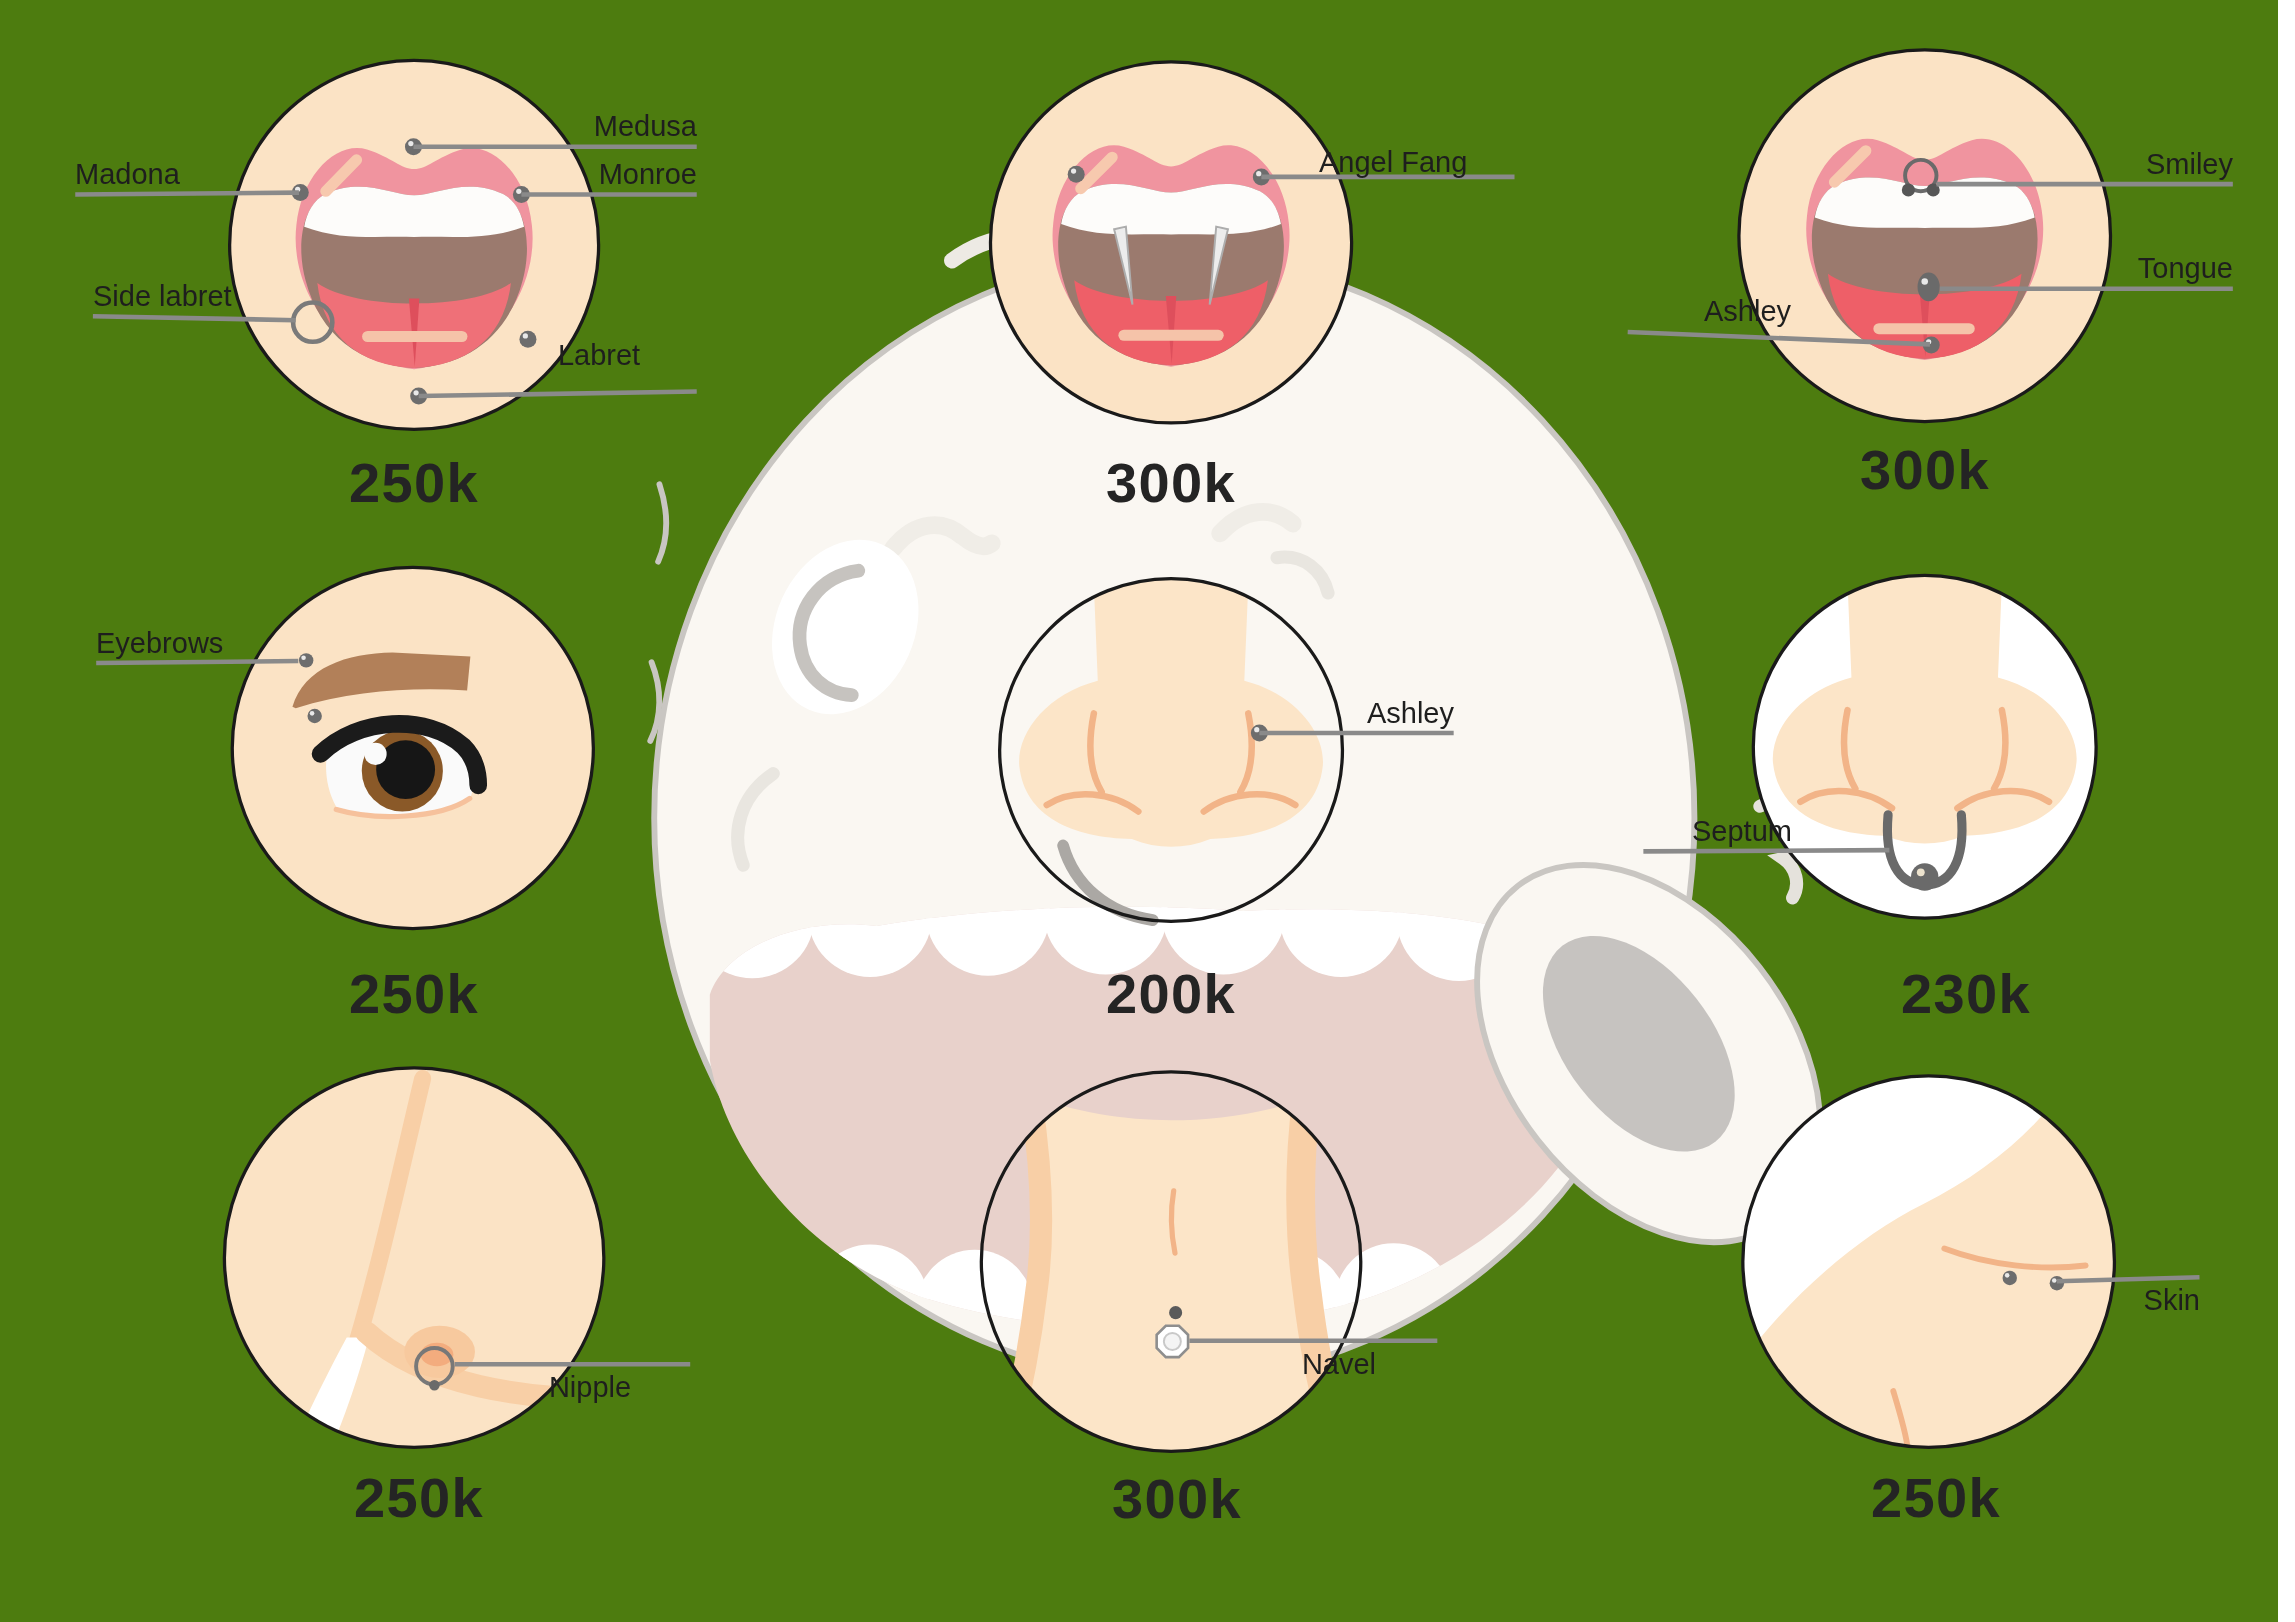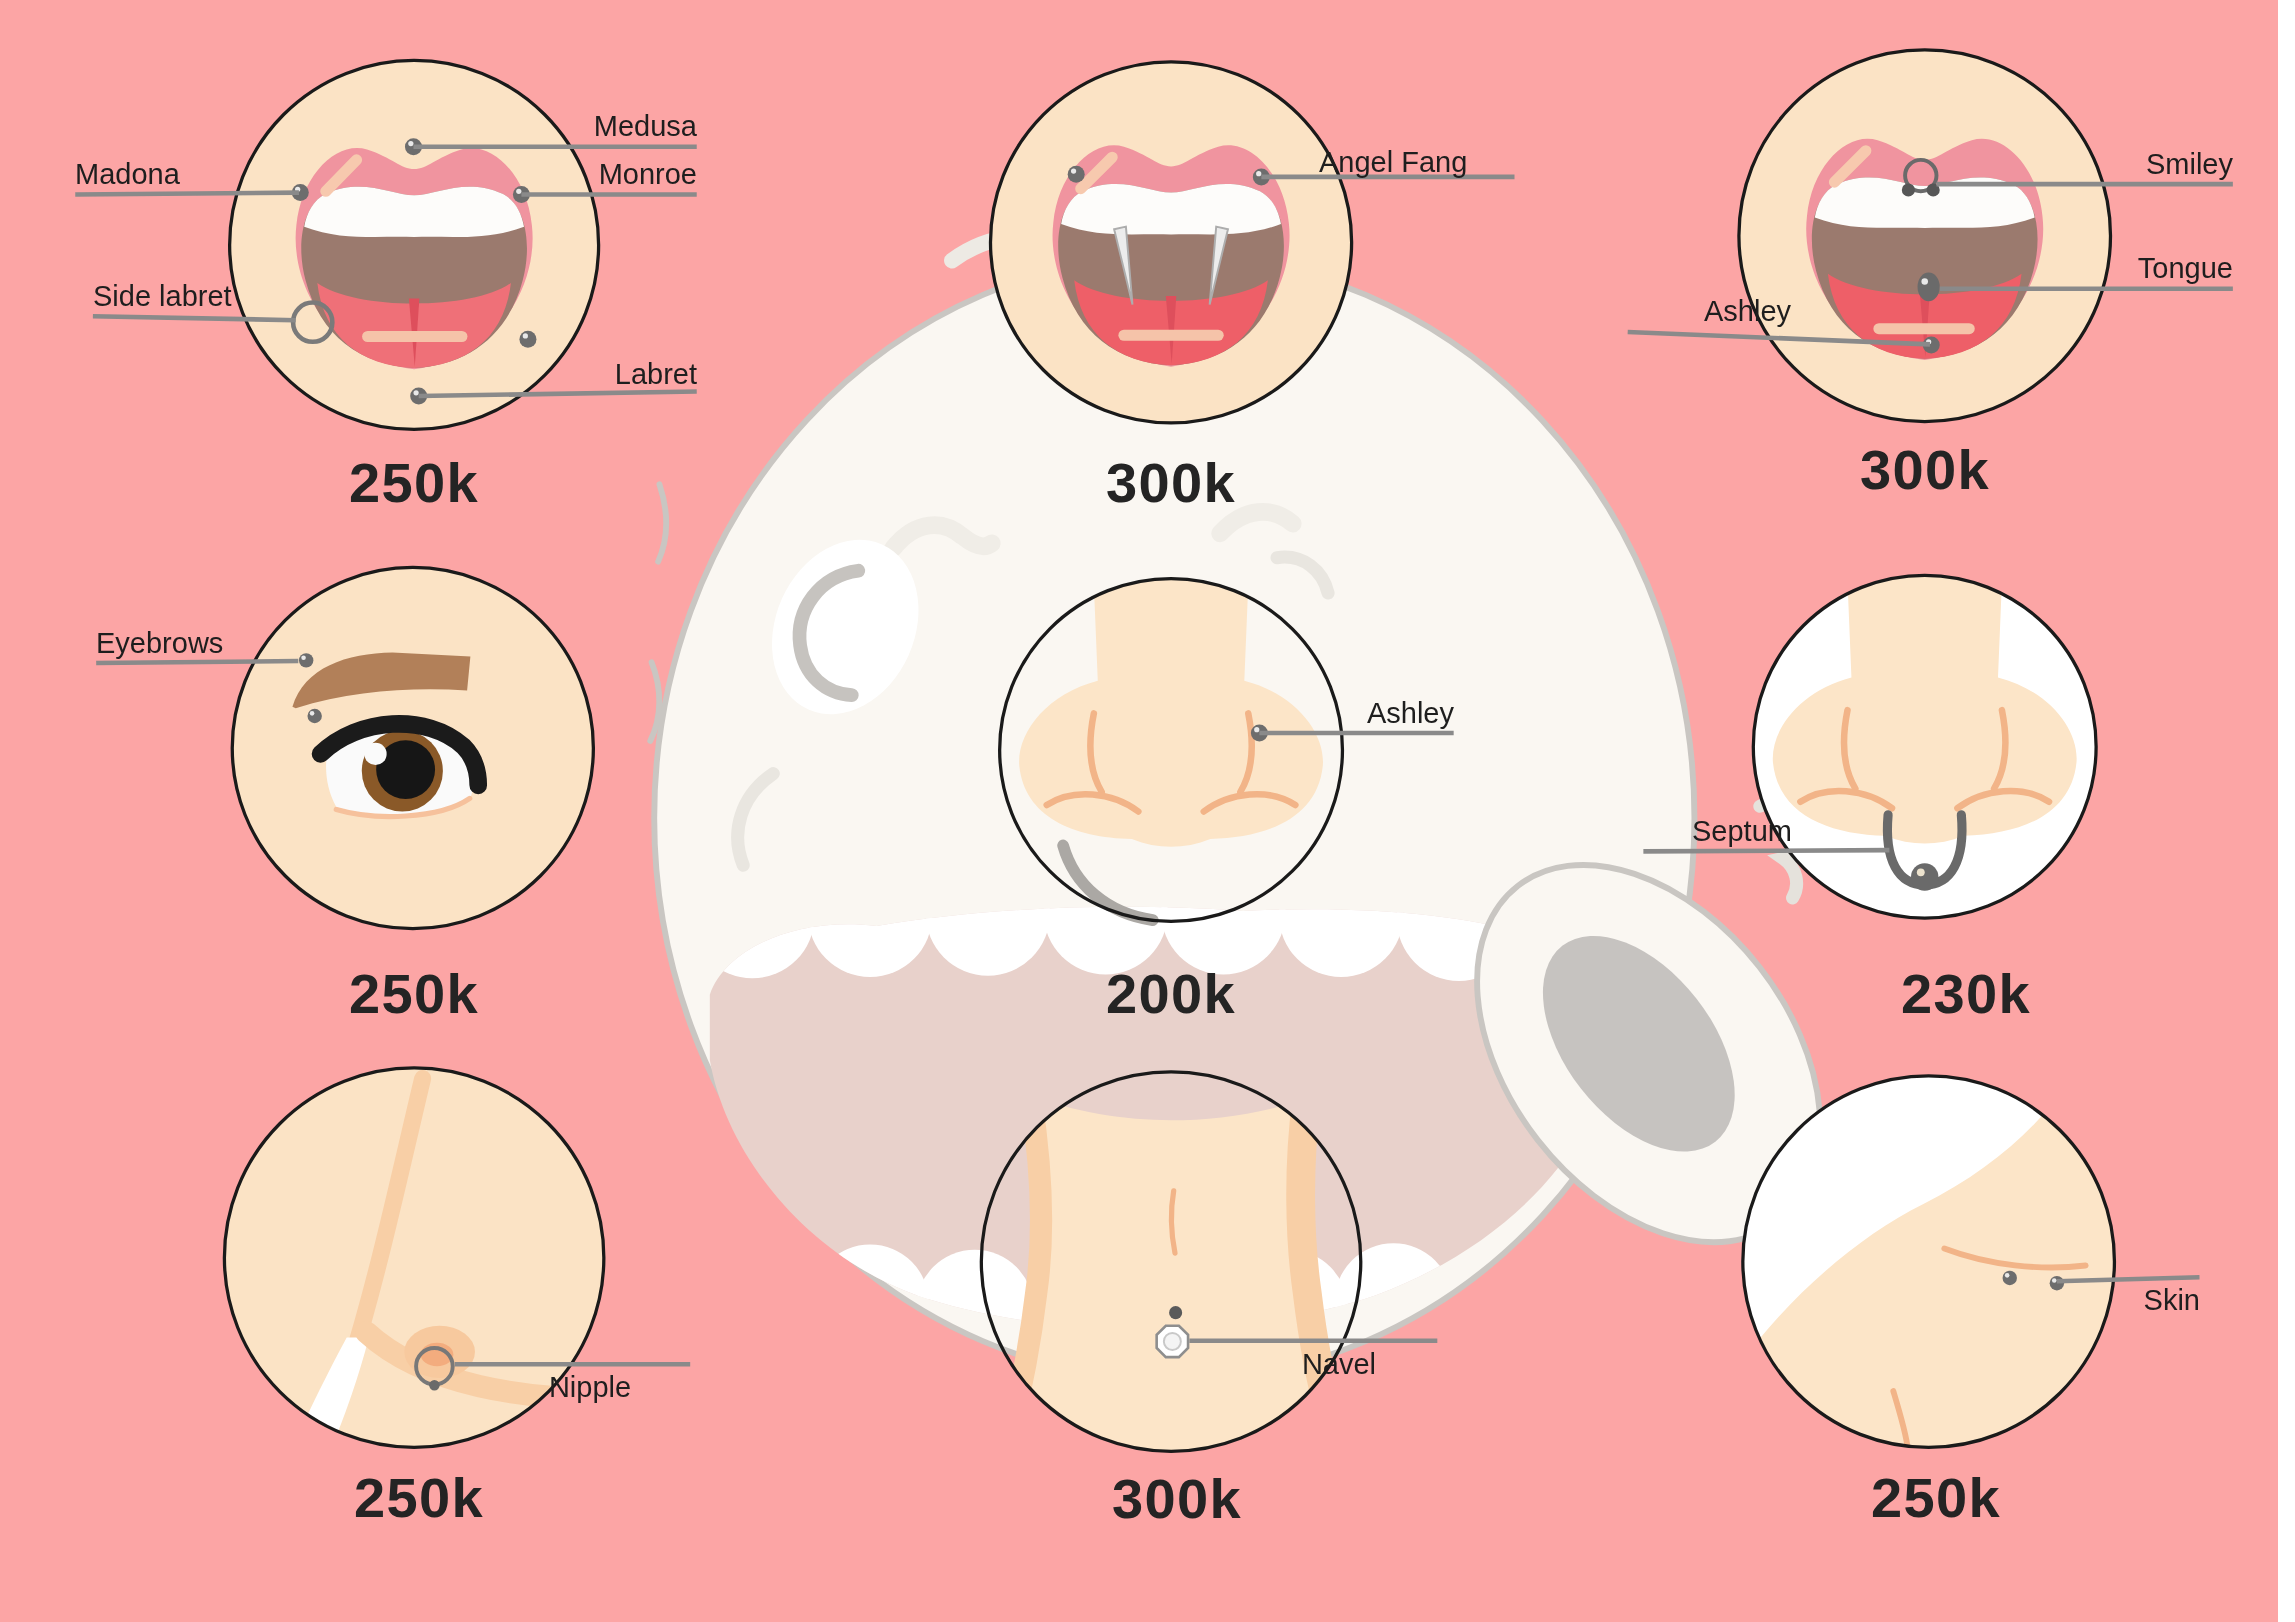--- a/index.html
+++ b/index.html
@@ -1,16 +1,16 @@
 <!DOCTYPE html>
 <html style="font-size:10.5px"><head>
 <meta charset="utf-8">
 <style>
   html,body{margin:0;padding:0;background:#fff;}
-  .canvas{position:relative;width:2278px;height:1623px;background:#fca5a5;overflow:hidden;
+  .canvas{position:relative;width:2278px;height:1623px;background:#4d7c0f;overflow:hidden;
           font-family:"Liberation Sans", sans-serif;}
   .art{position:absolute;left:0;top:0;}
   .lbl{position:absolute;font-size:29px;color:#1e1e1e;white-space:nowrap;line-height:1.1;}
   .price{position:absolute;width:288px;text-align:center;font-size:56px;font-weight:700;
          color:#242424;letter-spacing:1.3px;line-height:1;}
 </style>
 </head>
 <body>
 
 <div class="canvas">
@@ -283,21 +283,21 @@
     </g>
     <circle cx="2948" cy="1928" r="284" fill="none" stroke="#1A1A1A" stroke-width="5"></circle>
     <line x1="3144" y1="1958" x2="3362" y2="1952" stroke="#8A8A8A" stroke-width="7"></line>
   </g>
 </svg>
 
 <div class="lbl" style="left:501px;top:111px;width:196px;text-align:right">Medusa</div>
 <div class="lbl" style="left:75px;top:159px;width:196px;text-align:left">Madona</div>
 <div class="lbl" style="left:501px;top:159px;width:196px;text-align:right">Monroe</div>
 <div class="lbl" style="left:93px;top:281px;width:229px;text-align:left">Side labret</div>
-<div class="lbl" style="left:501px;top:359px;width:196px;text-align:right">Labret</div>
+<div class="lbl" style="left:501px;top:340px;width:196px;text-align:center">Labret</div>
 <div class="lbl" style="left:1319px;top:147px;width:196px;text-align:left">Angel Fang</div>
 <div class="lbl" style="left:2037px;top:149px;width:196px;text-align:right">Smiley</div>
 <div class="lbl" style="left:2037px;top:253px;width:196px;text-align:right">Tongue</div>
 <div class="lbl" style="left:1704px;top:296px;width:196px;text-align:left">Ashley</div>
 <div class="lbl" style="left:96px;top:628px;width:229px;text-align:left">Eyebrows</div>
 <div class="lbl" style="left:1258px;top:698px;width:196px;text-align:right">Ashley</div>
 <div class="lbl" style="left:1644px;top:816px;width:196px;text-align:center">Septum</div>
 <div class="lbl" style="left:492px;top:1372px;width:196px;text-align:center">Nipple</div>
 <div class="lbl" style="left:1241px;top:1349px;width:196px;text-align:center">Navel</div>
 <div class="lbl" style="left:2004px;top:1285px;width:196px;text-align:right">Skin</div>

